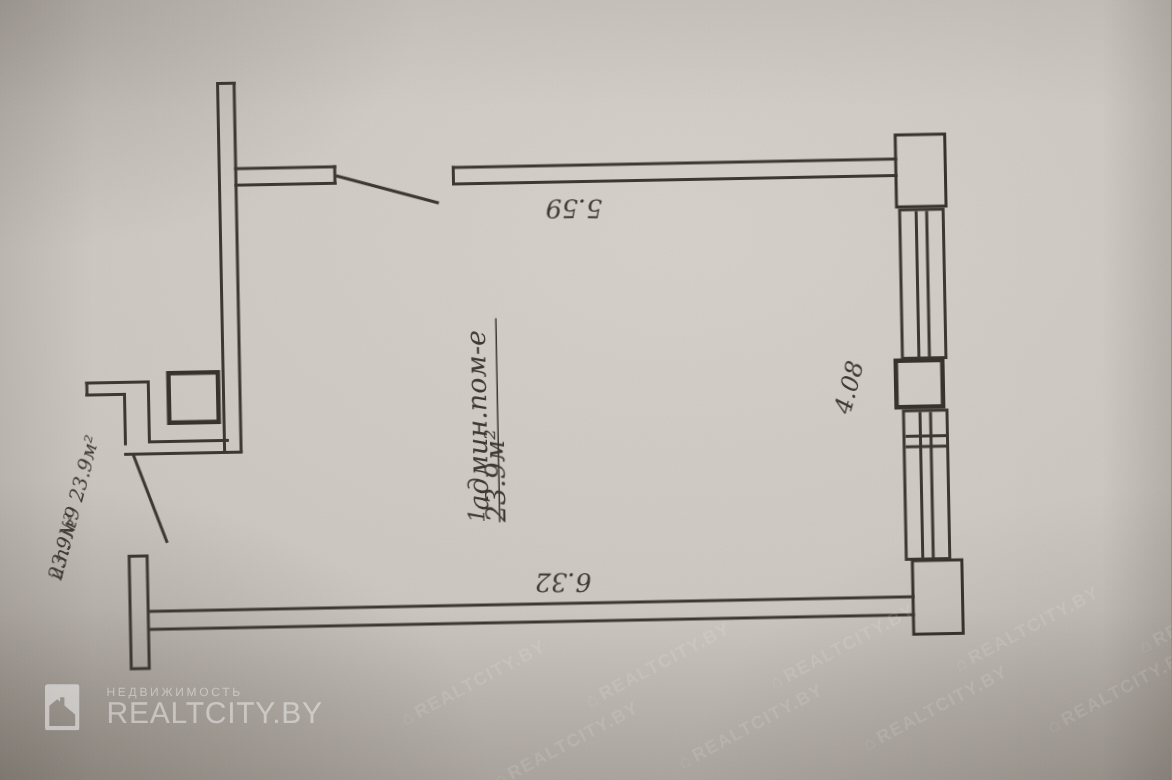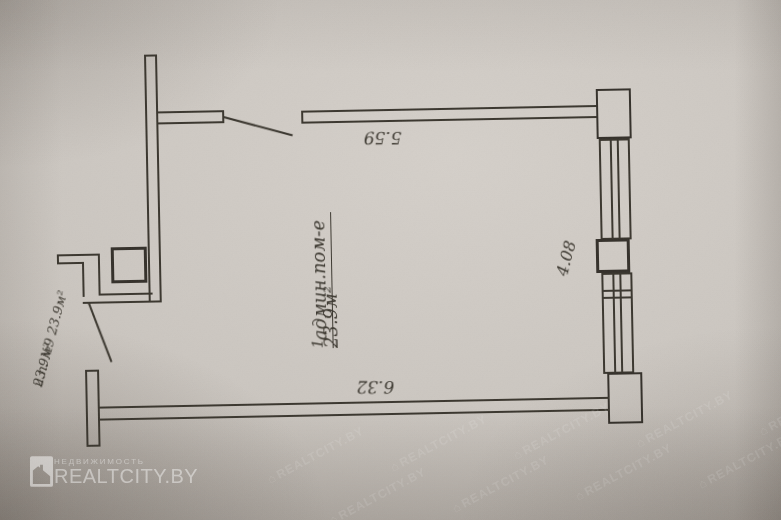--- a/index.html
+++ b/index.html
@@ -61,21 +61,21 @@
   .unit-label .l2{text-align:right;padding-right:4px;}
 
   
   .wm-tile{position:absolute;transform:rotate(-28deg);color:rgba(255,255,255,0.11);
     font-weight:bold;font-size:12px;letter-spacing:1px;white-space:nowrap;}
   .wm-tile .wm-tile-house{margin-right:2px;font-weight:normal;}
   .t1{left:262px;top:448px;} .t2{left:385px;top:436px;} .t3{left:508px;top:424px;}
   .t4{left:631px;top:412px;} .t5{left:754px;top:400px;} .t6{left:324px;top:489px;}
   .t7{left:447px;top:477px;} .t8{left:570px;top:465px;} .t9{left:693px;top:453px;}
 
-  .brand{position:absolute;left:30px;top:456px;display:flex;align-items:flex-start;gap:1px;}
+  .brand{position:absolute;left:30px;top:456px;display:flex;align-items:flex-start;gap:18px;}
   .brand-cat{font-size:8px;letter-spacing:1.8px;color:rgba(255,255,255,0.40);margin-top:1px;}
   .brand-name{font-size:20px;letter-spacing:0.5px;color:rgba(255,255,255,0.44);line-height:21px;}
   .grain{position:absolute;inset:0;opacity:0.30;pointer-events:none;}
 </style>
 </head>
 <body>
 
 <div id="photo">
 
   <div id="plan">

